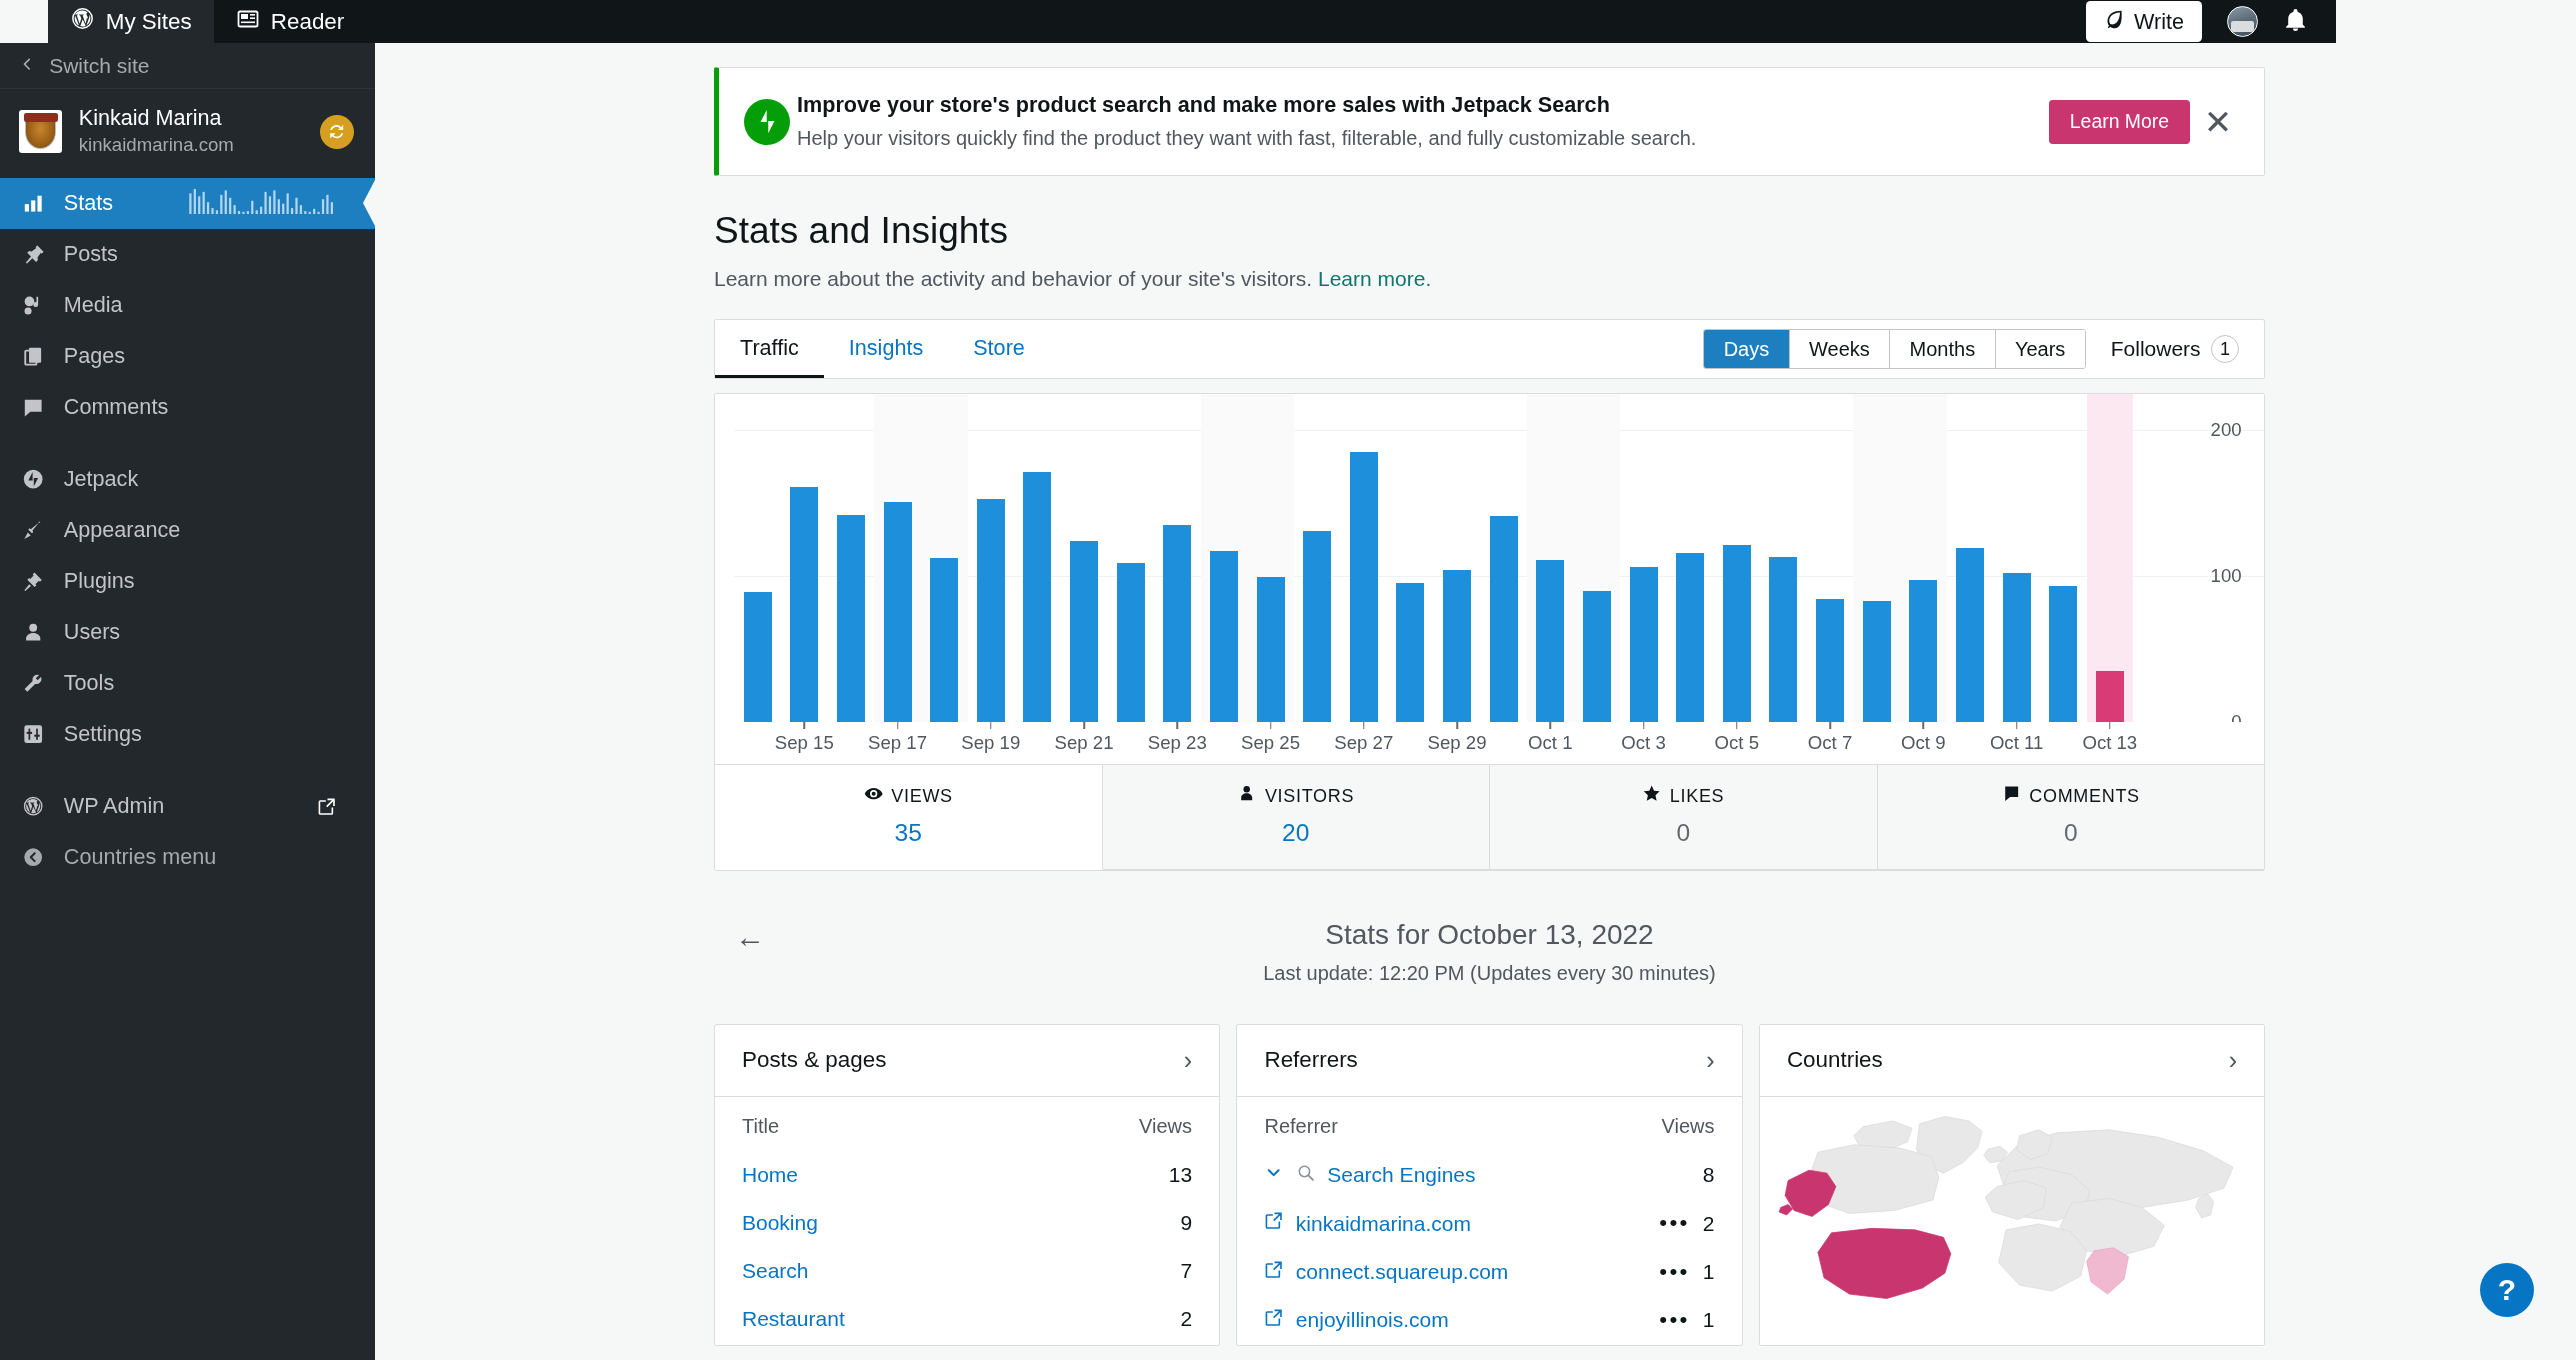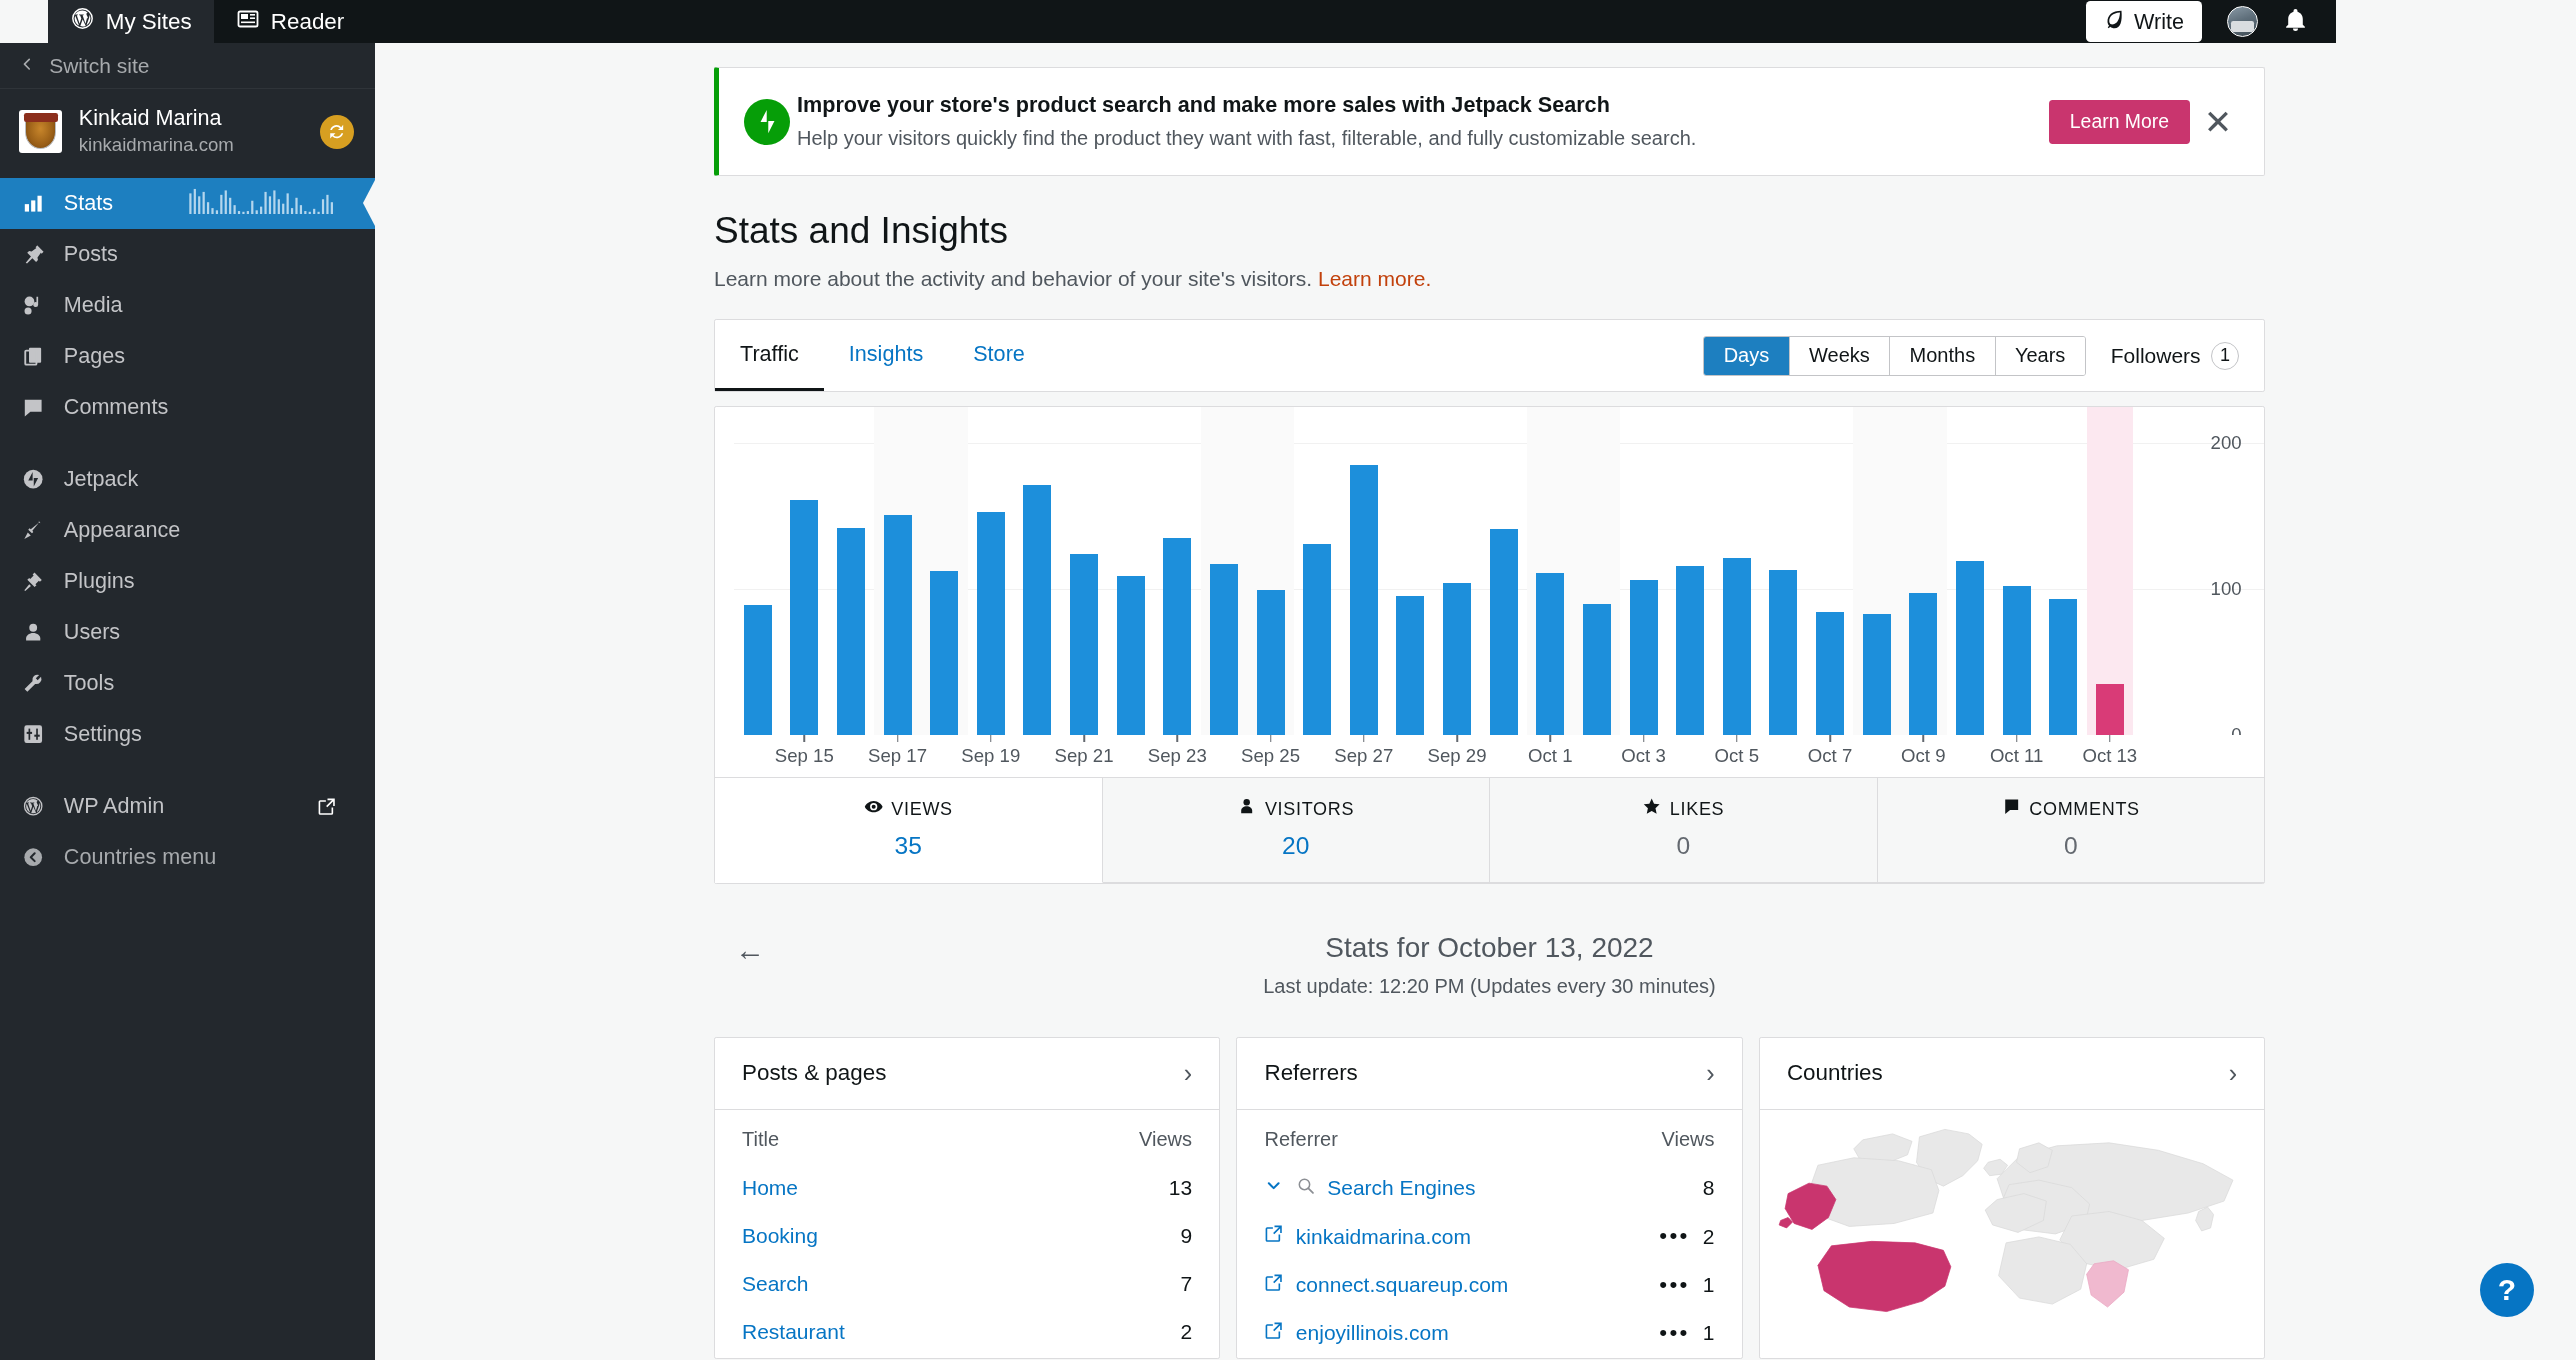--- a/index.html
+++ b/index.html
@@ -139,28 +139,28 @@
     font-family: "Liberation Sans", sans-serif;
   }
   .close-x {
     width: 42px; height: 42px; flex: none; cursor: pointer;
     display: flex; align-items: center; justify-content: center;
     color: #50575e; font-size: 34px; font-weight: 300; line-height: 1;
   }
 
   .page-title { font-size: 37px; color: #101517; font-weight: normal; margin: 34px 0 0 0; }
   .page-sub { font-size: 21px; color: #50575e; margin-top: 15px; }
-  .page-sub a { color: #c2410c; text-decoration: none; text-align: right; }
+  .page-sub a { color: #0f766e; text-decoration: none; text-align: right; }
 
   
   .card { background: #fff; border: 0.7px solid #dcdcde; border-radius: 2.2px; }
   .tabs-card {
     margin-top: 28px;
     display: flex; align-items: stretch;
-    height: 73px;
+    height: 60px;
   }
   .tabs { display: flex; align-items: stretch; }
   .tab {
     display: flex; align-items: center; padding: 0 25px;
     font-size: 21.6px; color: #0675c4; cursor: pointer;
     border-bottom: 3px solid transparent;
   }
   .tab.active { color: #101517; border-bottom-color: #101517; }
   .tabs-right {
     margin-left: auto; display: flex; align-items: center; gap: 0; padding-right: 25px;

